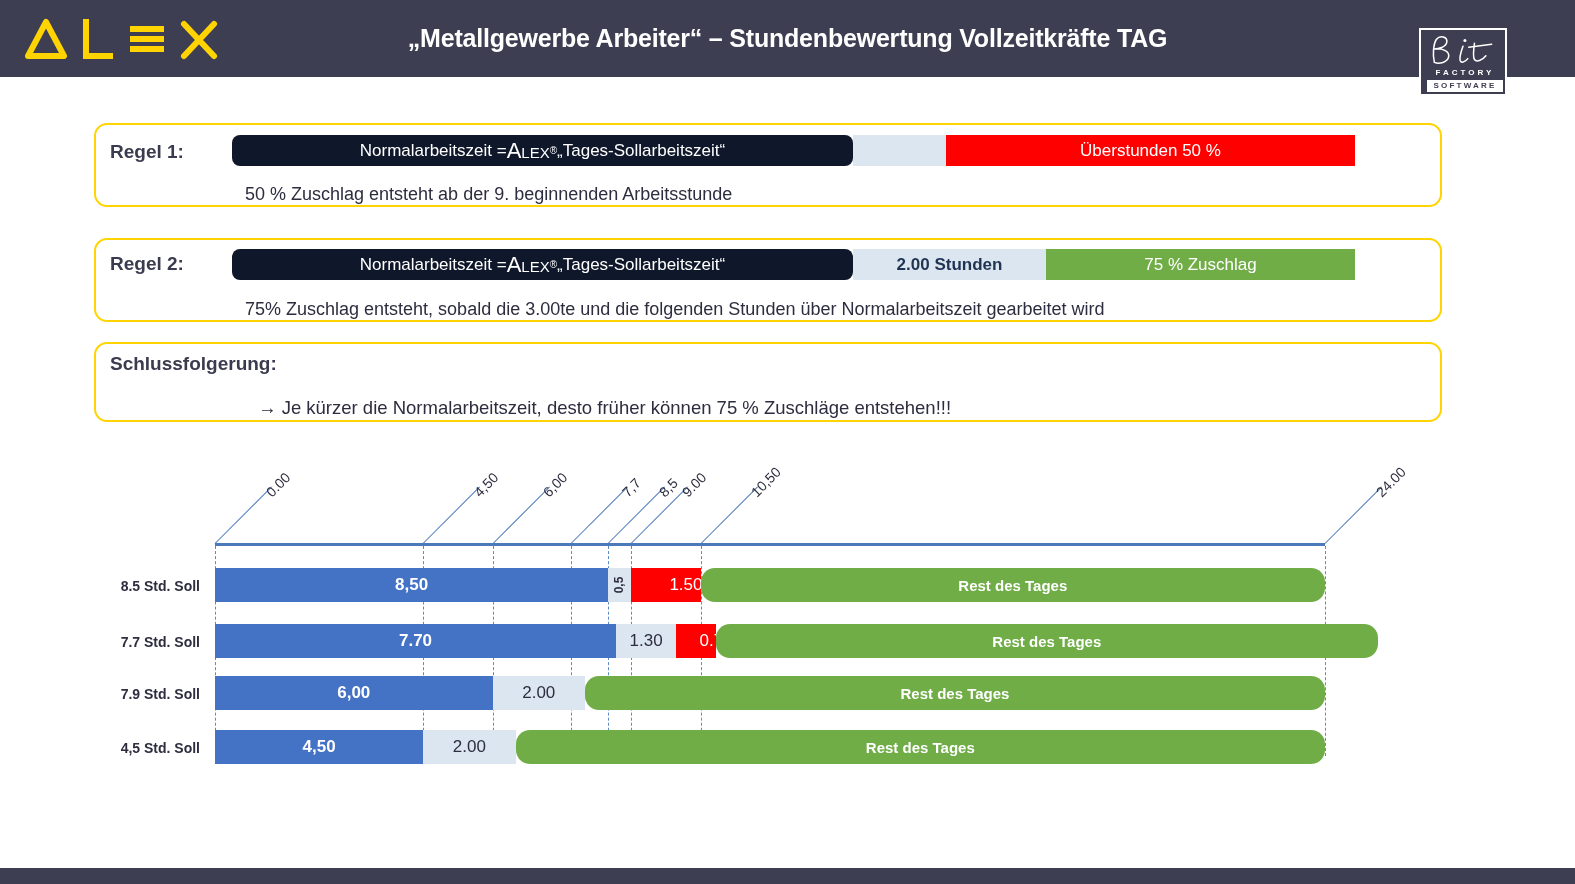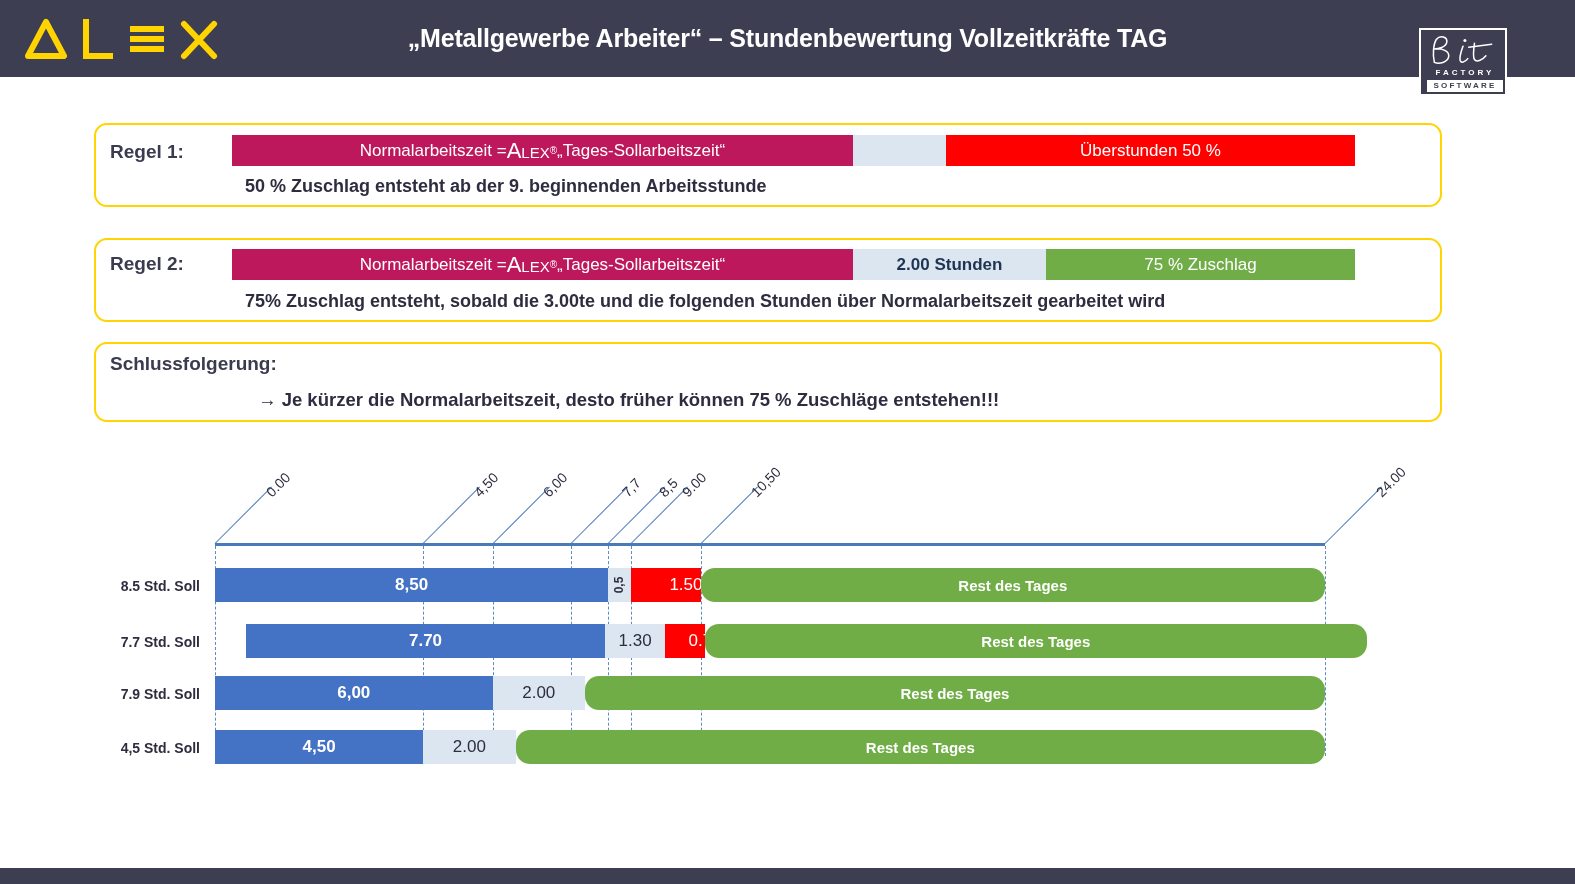--- a/index.html
+++ b/index.html
@@ -80,43 +80,44 @@
     font-size: 19px; font-weight: bold;
     color: #3b3b4f;
     white-space: nowrap;
   }
   #rule1-label { left: 110px; top: 141px; }
   #rule2-label { left: 110px; top: 253px; }
   #conc-label  { left: 110px; top: 353px; }
 
   .rule-note {
     position: absolute;
-    font-size: 18px; font-weight: bold;
+    font-size: 18px; font-weight: normal;
     color: #2d2d3f;
     white-space: nowrap;
+    margin-top: 8px;
   }
   #rule1-note { left: 245px; top: 176px; }
   #rule2-note { left: 245px; top: 291px; }
   #conc-note  { left: 258px; top: 389px; font-size: 18.5px; }
 
   
   .segrow {
     position: absolute; height: 31px;
     display: flex;
   }
   #rule1-segs { left: 232px; top: 135px; width: 1123px; }
   #rule2-segs { left: 232px; top: 249px; width: 1123px; }
   .seg {
     height: 31px;
     display: flex; align-items: center; justify-content: center;
     font-size: 17px;
     white-space: nowrap;
     box-sizing: border-box;
   }
-  .seg-blue  { background: #be185d; color: #ffffff; }
+  .seg-blue  { background: #0f172a; color: #ffffff; border-radius: 8px; }
   .seg-light { background: #dce6f1; color: #1f3353; font-weight: bold; }
   .seg-red   { background: #ff0000; color: #ffffff; }
   .seg-green { background: #70ad47; color: #ffffff; }
   .smallcaps { font-variant: small-caps; font-size: 22px; }
   .reg-sup { font-size: 10px; vertical-align: super; }
 
   
   #chart {
     position: absolute; left: 0; top: 440px;
     width: 1575px; height: 340px;
@@ -291,21 +292,21 @@
         </div>
         <div class="bseg bseg-red" style="width: 69.375px;">
           <span>1.50</span>
         </div>
         <div class="bseg bseg-green" style="width: 624.375px;">
           <span>Rest des Tages</span>
         </div>
       </div>
       <div class="rowlabel" style="left: 60px; top: 194px; width: 140px;">7.7 Std. Soll</div>
       <div class="barrow" style="left: 215px; top: 184px;">
-        <div class="bseg bseg-blue" style="width: 359px; margin-left: 31px;">
+        <div class="bseg bseg-blue" style="width: 401px;">
           <span>7.70</span>
         </div>
         <div class="bseg bseg-light" style="width: 60.125px;">
           <span>1.30</span>
         </div>
         <div class="bseg bseg-red" style="width: 32.375px;">
           <span>0.70</span>
         </div>
         <div class="bseg bseg-green" style="width: 661.375px;">
           <span>Rest des Tages</span>

